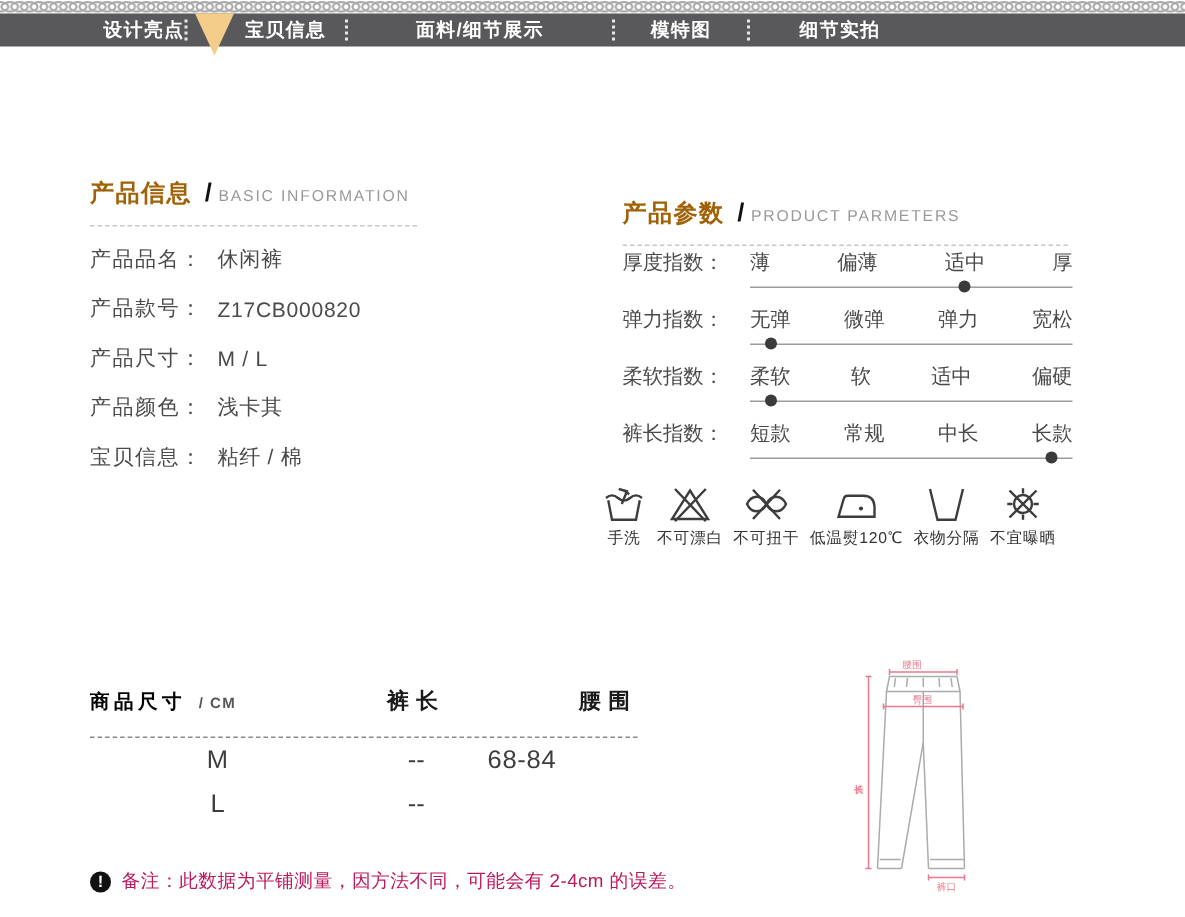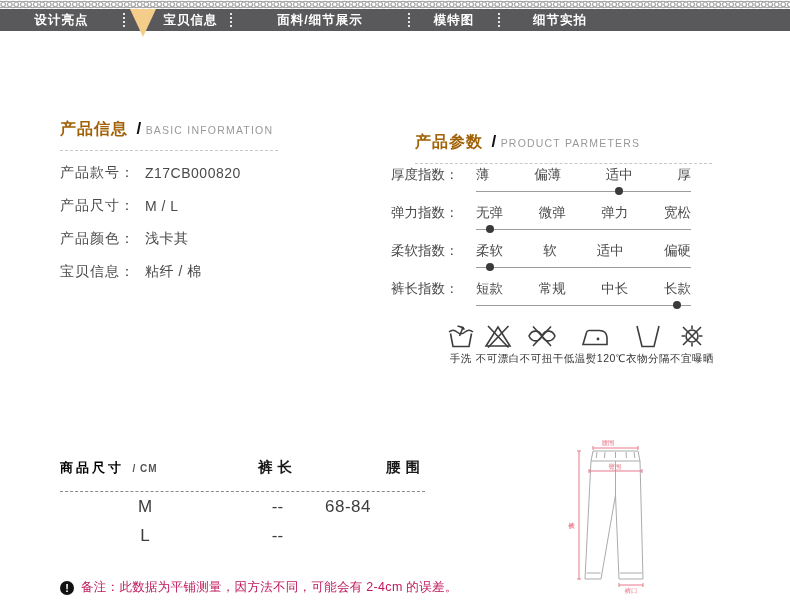--- a/index.html
+++ b/index.html
@@ -12,21 +12,21 @@
   .chain { position:absolute; top:0; left:0; }
   .navbar {
     position:absolute; top:9px; left:0; width:790px; height:22px;
     background:#59595b; display:flex; align-items:center; overflow:visible;
   }
   .tab {
     height:22px; display:flex; align-items:center; justify-content:center;
     color:#fff; font-size:12.5px; font-weight:bold; letter-spacing:1px;
     position:relative; cursor:pointer;
   }
-  .tab-1 { width:123px; }
+  .tab-1 { width:123px;justify-content:flex-end; }
   .tab-2 { width:105px; padding-left:26px; }
   .tab-3 { width:176px; }
   .tab-4 { width:88px; }
   .tab-5 { width:120px; }
   .nav-div { width:0; height:14px; border-left:2px dotted rgba(255,255,255,.85); }
   .tri {
     position:absolute; left:5px; top:0; width:0; height:0;
     border-left:13px solid transparent; border-right:13px solid transparent;
     border-top:28px solid #f5cd8a;
   }
@@ -35,36 +35,36 @@
   .sh-title { font-size:16px; font-weight:bold; color:#a16207; letter-spacing:1px; }
   .sh-slash { font-size:17px; font-weight:bold; color:#111; margin-left:4px; }
   .sh-sub { font-size:10.5px; color:#999; letter-spacing:1.2px; }
   .sh-dash { border-bottom:1px dashed #c8c8c8; margin-top:10px; }
   
   .info-list { position:absolute; left:60px; top:156px; }
   .info-row { height:33px; display:flex; align-items:center; font-size:14px; }
   .info-label { color:#4a4a4a; letter-spacing:1px; }
   .info-value { color:#4a4a4a; margin-left:10px; letter-spacing:.5px; }
   
-  .param-list { position:absolute; left:391px; top:166px; width:300px; }
+  .param-list { position:absolute; left:415px; top:166px; width:300px; }
   .param-row { display:flex; height:26px; margin-bottom:12px; }
   .plabel { width:85px; font-size:13.5px; color:#4a4a4a; line-height:18px; }
   .opts {
     flex:1; display:flex; justify-content:space-between;
     border-bottom:1px solid #9c9c9c; padding-bottom:7px; height:26px;
   }
   .opt { position:relative; font-size:13.5px; color:#4a4a4a; line-height:18px; }
   .opt.sel::after {
     content:""; position:absolute; left:50%; transform:translateX(-50%);
     bottom:-11px; width:8px; height:8px; border-radius:50%; background:#3a3a3a;
   }
   
   .care-row {
-    position:absolute; left:411px; top:323px; width:303px;
-    display:flex; justify-content:flex-end; align-items:flex-end;
+    position:absolute; left:401px; top:323px; width:303px;
+    display:flex; justify-content:space-between; align-items:flex-end;
   }
   .care-item { display:flex; flex-direction:column; align-items:center; }
   .care-item svg { stroke:#3d3d3d; stroke-width:1.6; fill:none; }
   .care-label { font-size:10.5px; color:#333; margin-top:3px; white-space:nowrap; letter-spacing:.5px; }
   
   .size-table { position:absolute; left:60px; top:458px; width:365px; }
   .st-header { display:flex; align-items:baseline; height:26px; }
   .st-c1 { width:170px; }
   .st-c2 { width:95px; text-align:center; }
   .st-c3 { flex:1; text-align:right; }
@@ -132,20 +132,24 @@
 
   <div class="section-head" style="left:60px; top:119px; width:218px;">
     <span class="sh-title">产品信息</span>
     <span class="sh-slash">/</span>
     <span class="sh-sub">BASIC INFORMATION</span>
     <div class="sh-dash"></div>
   </div>
 
   <div class="info-list">
     <div class="info-row">
+      <span class="info-label">产品品名：</span>
+      <span class="info-value">休闲裤</span>
+    </div>
+    <div class="info-row">
       <span class="info-label">产品款号：</span>
       <span class="info-value">Z17CB000820</span>
     </div>
     <div class="info-row">
       <span class="info-label">产品尺寸：</span>
       <span class="info-value">M / L</span>
     </div>
     <div class="info-row">
       <span class="info-label">产品颜色：</span>
       <span class="info-value">浅卡其</span>

